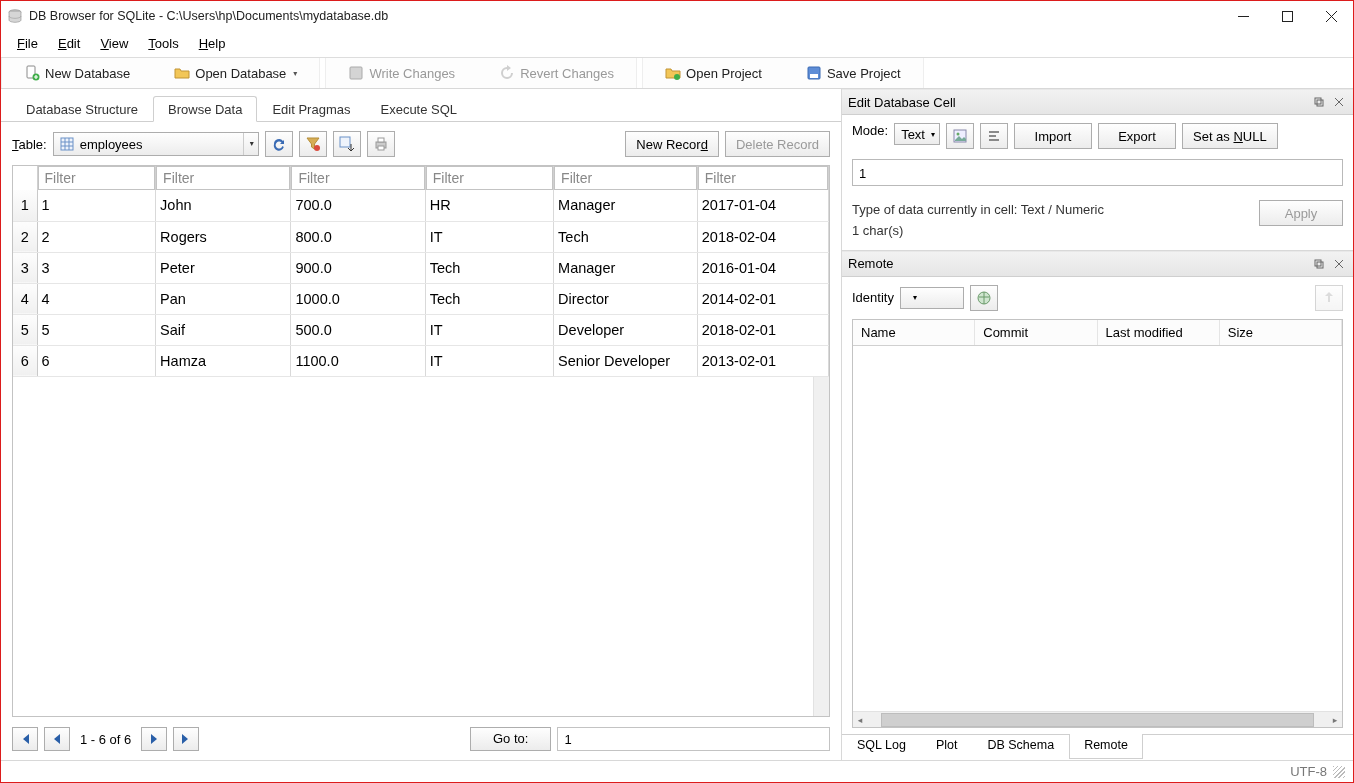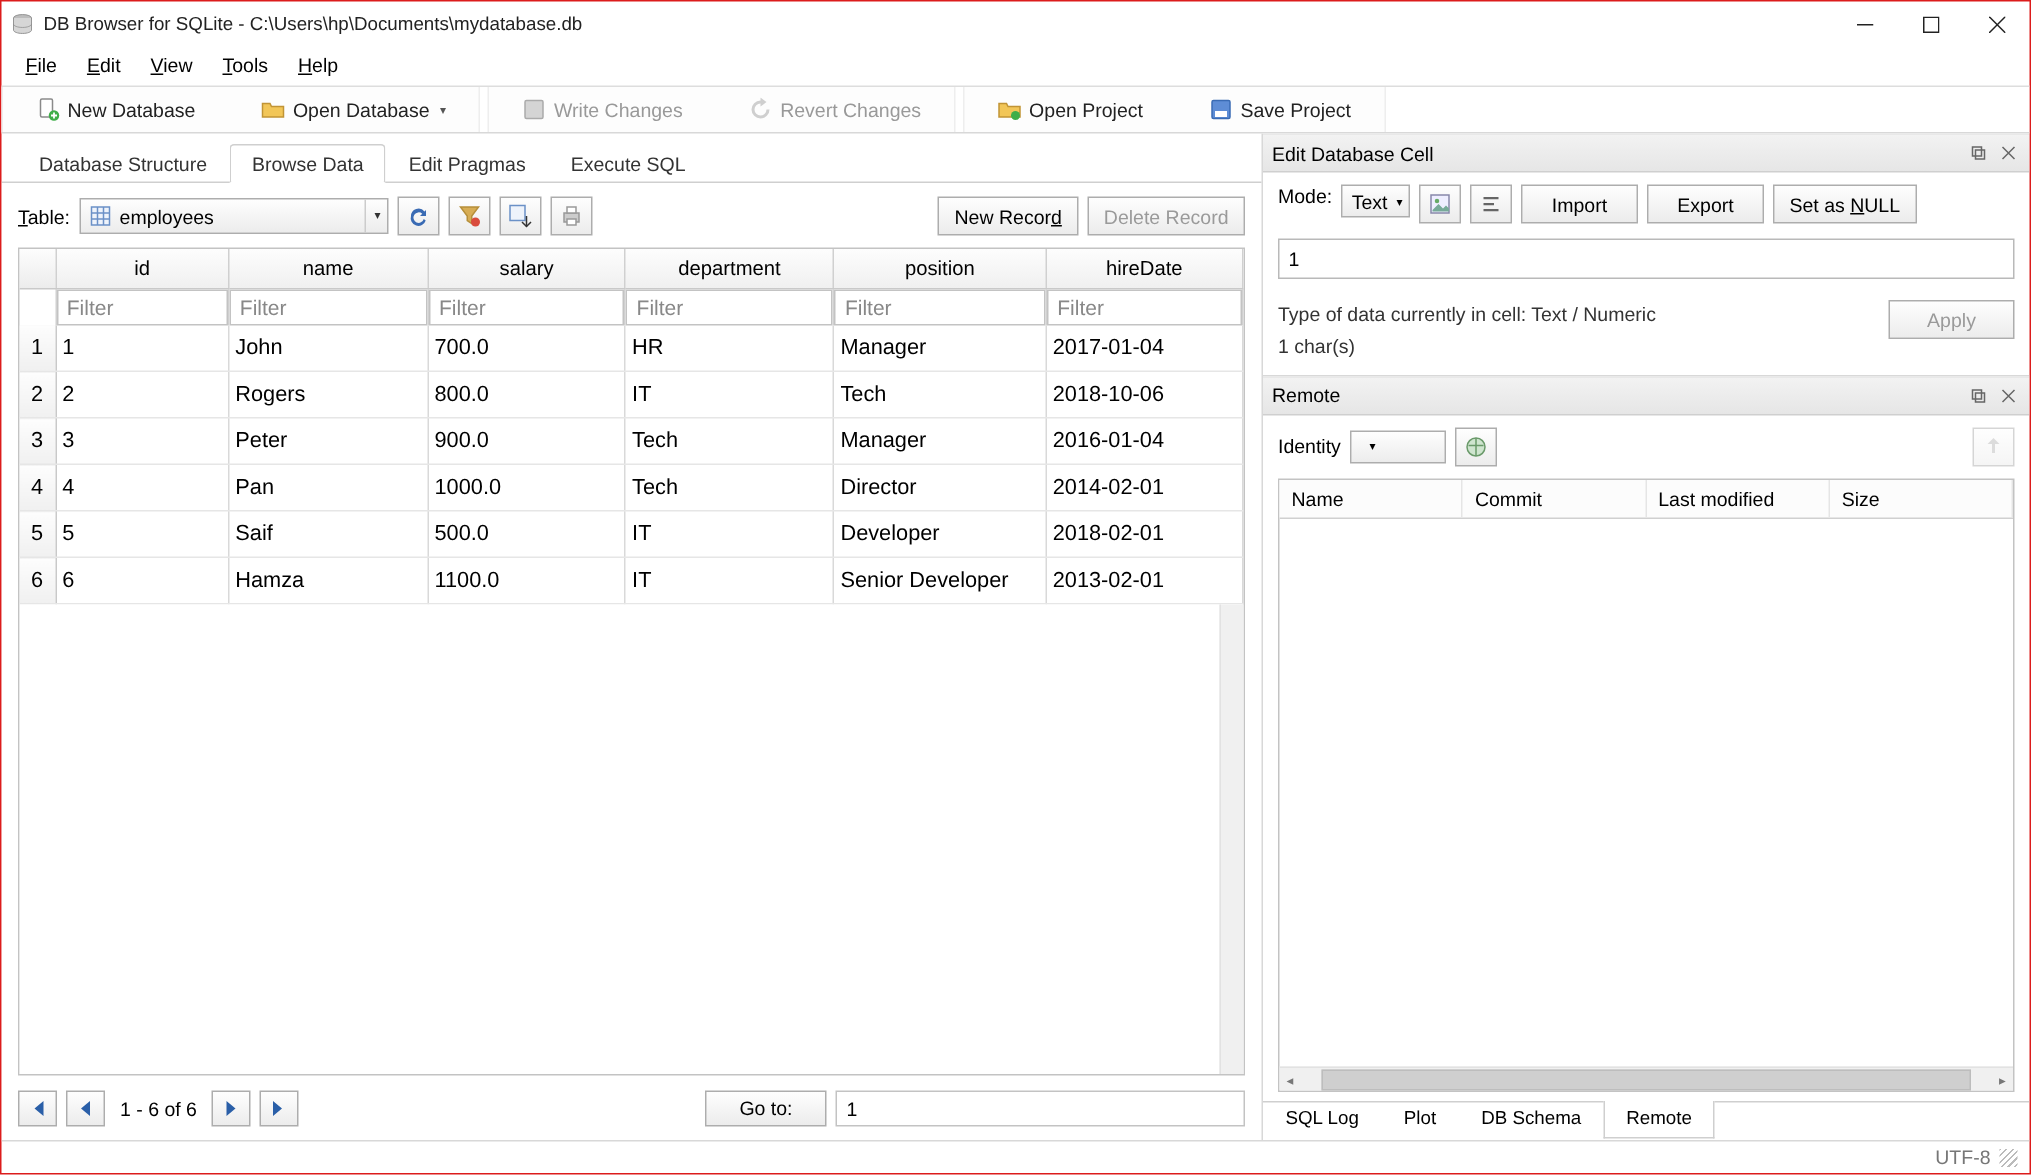--- a/index.html
+++ b/index.html
@@ -230,29 +230,20 @@
             </svg>
           </div>
         <div class="spacer-flex"></div>
         <button class="pushbtn">New Recor<u>d</u></button>
         <button class="pushbtn disabled">Delete Record</button>
       </div>
 
       <div class="datagrid">
         <table>
           <thead>
-            <tr class="hdr">
-              <th class="rownum"></th>
-              <th>id</th>
-              <th>name</th>
-              <th>salary</th>
-              <th>department</th>
-              <th>position</th>
-              <th>hireDate</th>
-            </tr>
             <tr class="filterrow">
               <th class="rownum"></th>
               <th><input placeholder="Filter" style=""></th>
               <th><input placeholder="Filter" style=""></th>
               <th><input placeholder="Filter" style=""></th>
               <th><input placeholder="Filter" style=""></th>
               <th><input placeholder="Filter" style=""></th>
               <th><input placeholder="Filter" style=""></th>
             </tr>
           </thead>
@@ -266,21 +257,21 @@
     <td>Manager</td>
     <td>2017-01-04</td>
               </tr>
               <tr>
                 <td class="rownum">2</td>
     <td>2</td>
     <td>Rogers</td>
     <td>800.0</td>
     <td>IT</td>
     <td>Tech</td>
-    <td>2018-10-06</td>
+    <td>2018-02-04</td>
               </tr>
               <tr>
                 <td class="rownum">3</td>
     <td>3</td>
     <td>Peter</td>
     <td>900.0</td>
     <td>Tech</td>
     <td>Manager</td>
     <td>2016-01-04</td>
               </tr>

